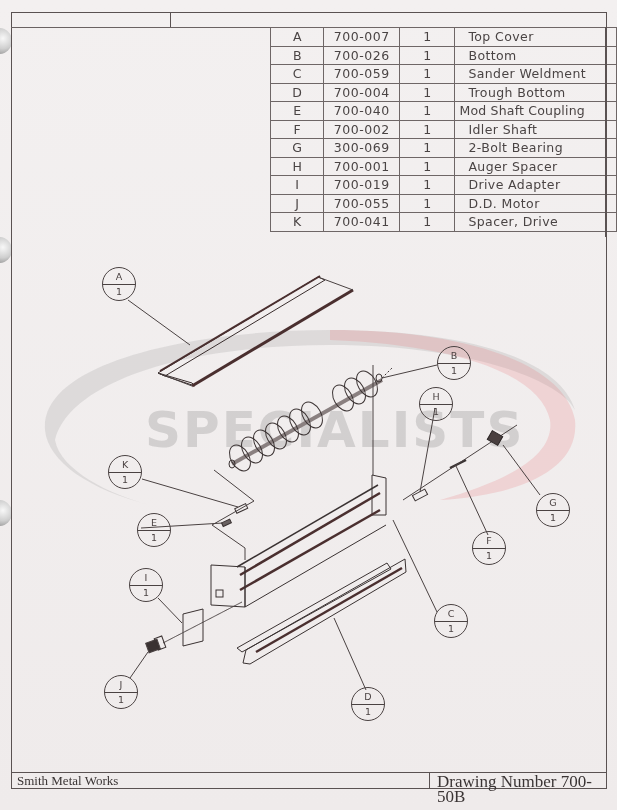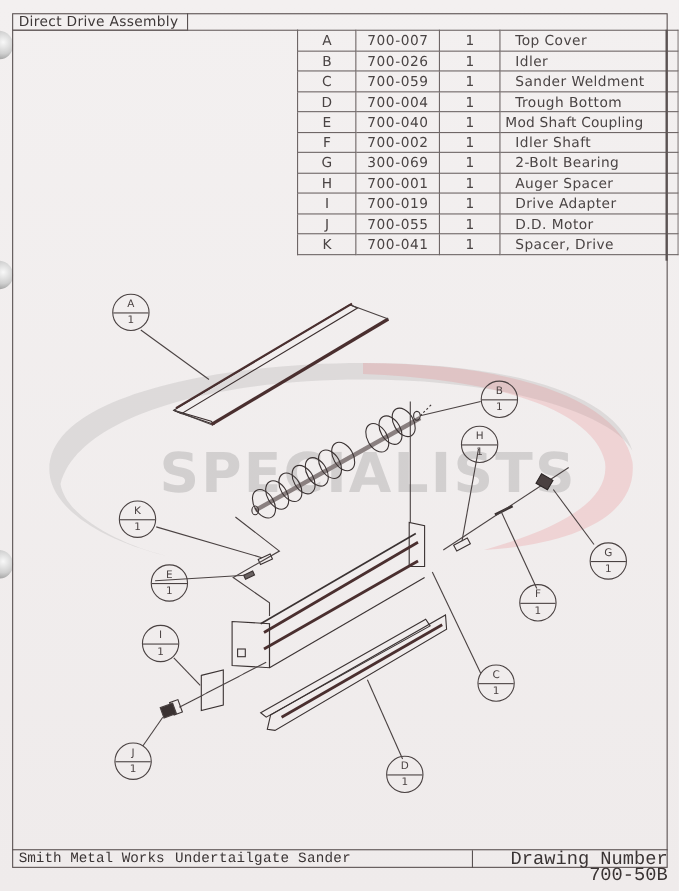--- a/index.html
+++ b/index.html
@@ -47,22 +47,21 @@
   .parts-table td.c-desc.tight { padding-left: 4px; letter-spacing: 0.2px; margin-left: 42px; }
   .table-box-right {
     position: absolute; left: 605px; top: 27px; width: 0; height: 210px;
     border-left: 2px solid #5a5252;
   }
 
   
   .footer {
     position: absolute; left: 11px; top: 772px; width: 596px; height: 17px;
     border-top: 1.5px solid #5a5252; box-sizing: border-box;
-    font-family: Liberation Mono, monospace;
-    text-align: right;
+    font-family: Liberation Serif, serif;
   }
   .footer-company { position: absolute; left: 6px; top: 0px; font-size: 13px; line-height: 16px; color: #3a3434; }
   .footer-product { position: absolute; left: 148px; top: 0px; font-size: 13px; line-height: 16px; color: #3a3434; letter-spacing: 0.2px; }
   .footer-divider { position: absolute; left: 418px; top: 0; height: 16px; border-left: 1.5px solid #5a5252; }
   .footer-drawing { position: absolute; left: 426px; top: 1px; font-size: 17px; line-height: 15px; color: #3a3434; }
 
   
   .hole {
     position: absolute; left: -14px; width: 26px; height: 26px; border-radius: 50%;
     background: radial-gradient(circle at 65% 40%, #f8f8f8 0%, #cfcfcf 45%, #6b6b6b 100%);
@@ -95,21 +94,20 @@
 <body>
 
 <div class="page">
 
   <div class="hole" style="top:28px"></div>
   <div class="hole" style="top:237px"></div>
   <div class="hole" style="top:500px"></div>
 
   <div class="frame"></div>
   <div class="title-tab"></div>
-  <div class="title-text">Direct Drive Assembly</div>
   <div class="title-rule"></div>
 
   <div class="watermark">
     <svg width="617" height="810" style="position:absolute;left:0;top:0">
       <path d="M45,430 C40,360 200,330 330,330 C470,330 560,360 575,410 C560,380 470,345 330,345 C190,345 70,380 55,440 C60,470 110,495 150,505 C90,490 48,462 45,430 Z" fill="rgba(150,150,150,0.22)"></path>
       <path d="M330,330 C470,330 565,365 575,420 C580,470 520,495 440,500 C510,480 555,455 550,420 C540,375 460,345 330,340 Z" fill="rgba(232,120,125,0.22)"></path>
     </svg>
     <div class="wm-text2">SPECIALISTS</div>
   </div>
 
@@ -118,21 +116,21 @@
       <tr>
         <td class="c-letter">A</td>
         <td class="c-part">700-007</td>
         <td class="c-qty">1</td>
         <td class="c-desc">Top Cover</td>
       </tr>
       <tr>
         <td class="c-letter">B</td>
         <td class="c-part">700-026</td>
         <td class="c-qty">1</td>
-        <td class="c-desc">Idler</td>
+        <td class="c-desc">Bottom</td>
       </tr>
       <tr>
         <td class="c-letter">C</td>
         <td class="c-part">700-059</td>
         <td class="c-qty">1</td>
         <td class="c-desc">Sander Weldment</td>
       </tr>
       <tr>
         <td class="c-letter">D</td>
         <td class="c-part">700-004</td>
@@ -328,17 +326,16 @@
       <span class="b-bot">1</span>
   </div>
   <div class="balloon" style="left:351px;top:687px">
     <span class="b-top">D</span>
       <span class="b-line"></span>
       <span class="b-bot">1</span>
   </div>
 
   <div class="footer">
     <span class="footer-company">Smith Metal Works</span>
-    <span class="footer-product">Undertailgate Sander</span>
     <span class="footer-divider"></span>
     <span class="footer-drawing">Drawing Number 700-50B</span>
   </div>
 </div>
 
 </body></html>

